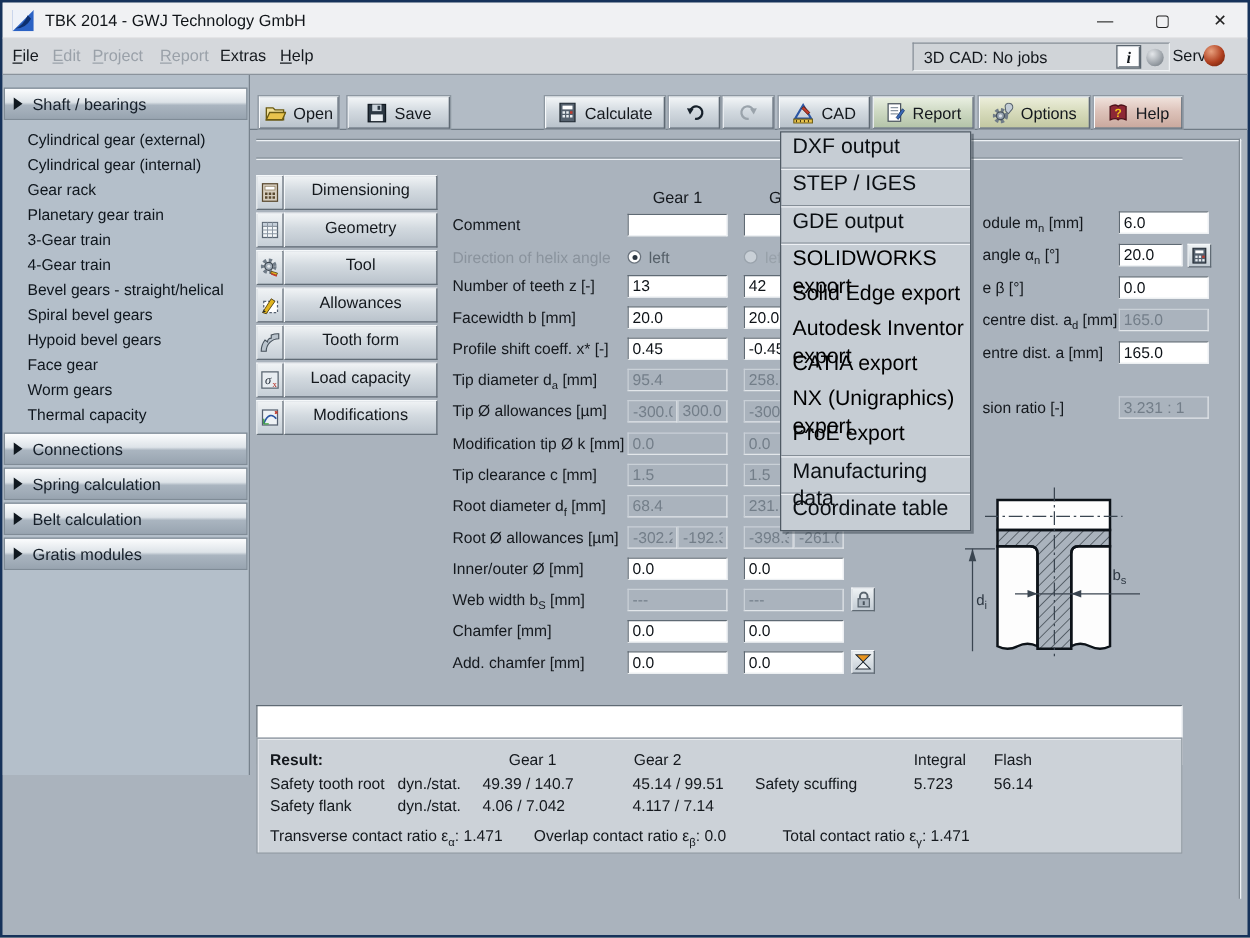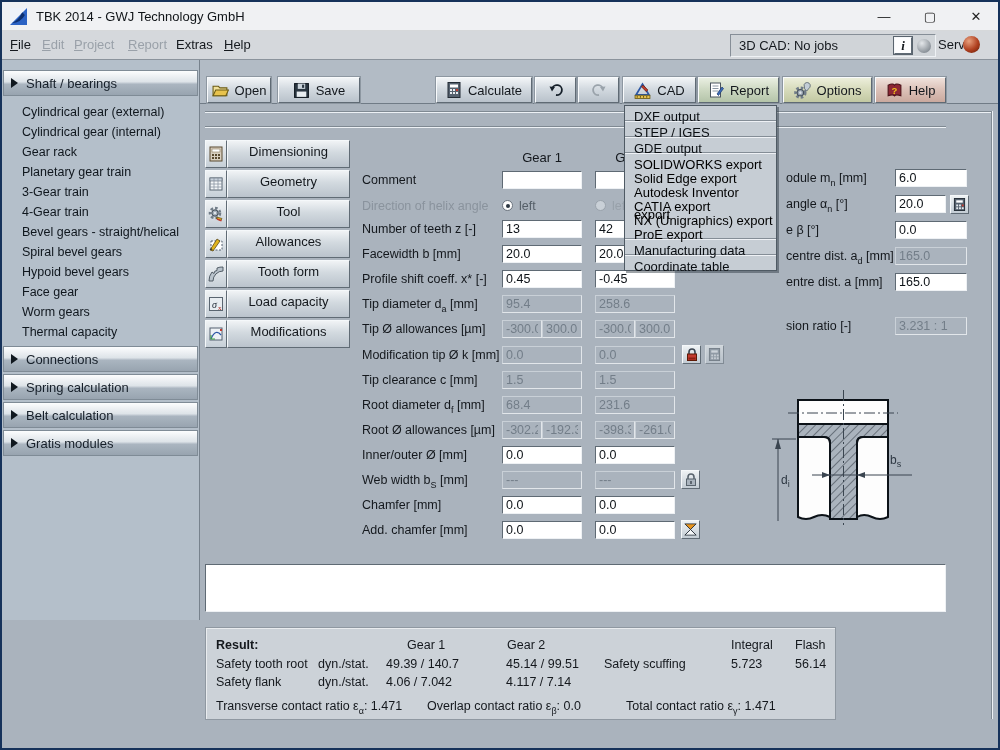--- a/index.html
+++ b/index.html
@@ -84,28 +84,28 @@
   .radio.dis{background:#c9d0d7;border-color:#9aa3ac;}
   .rlabel{position:absolute;top:2px;font-size:12.5px;color:#555f68;}
   .rlabel.dis{color:#98a1aa;}
   .mini-btn{position:absolute;width:19px;height:19px;background:linear-gradient(#eef2f4,#c3ccd4);
     border:1px solid;border-color:#f5f8fa #606b75 #606b75 #f5f8fa;
     display:flex;align-items:center;justify-content:center;}
   .mini-btn.dis{opacity:.55;}
   
   .msgbox{position:absolute;left:203px;top:562px;width:741px;height:48px;background:#fff;
     border:1px solid;border-color:#5f6a74 #eef1f4 #eef1f4 #5f6a74;}
-  .result-panel{position:absolute;left:203px;top:625px;width:631px;height:93px;background:#ccd2d8;
+  .result-panel{position:absolute;left:203px;top:588px;width:741px;height:93px;background:#ccd2d8;
     border:1px solid #8f98a1;box-shadow:inset 1px 1px 0 #e9ecef;font-size:12.5px;}
   .rp{position:absolute;white-space:nowrap;}
   .bold{font-weight:bold;}
   
   .cadmenu{position:absolute;left:622px;top:103px;width:153px;background:#c6cdd4;
     border:1px solid #4f5a64;box-shadow:2px 2px 0 rgba(40,50,60,.45);z-index:60;}
-  .mi{height:14px;line-height:22px;padding-left:9px;font-size:13px;color:#0a0e12;}
+  .mi{height:28px;line-height:22px;padding-left:9px;font-size:17px;color:#0a0e12;}
   .mi.dis{color:#000000;}
   .msep{height:0;border-top:1px solid #848d96;border-bottom:1px solid #eef1f5;}
   .drawing{position:absolute;left:766px;top:385px;}
 </style>
 </head>
 <body>
 
 <div class="window">
 
   <div class="titlebar">

